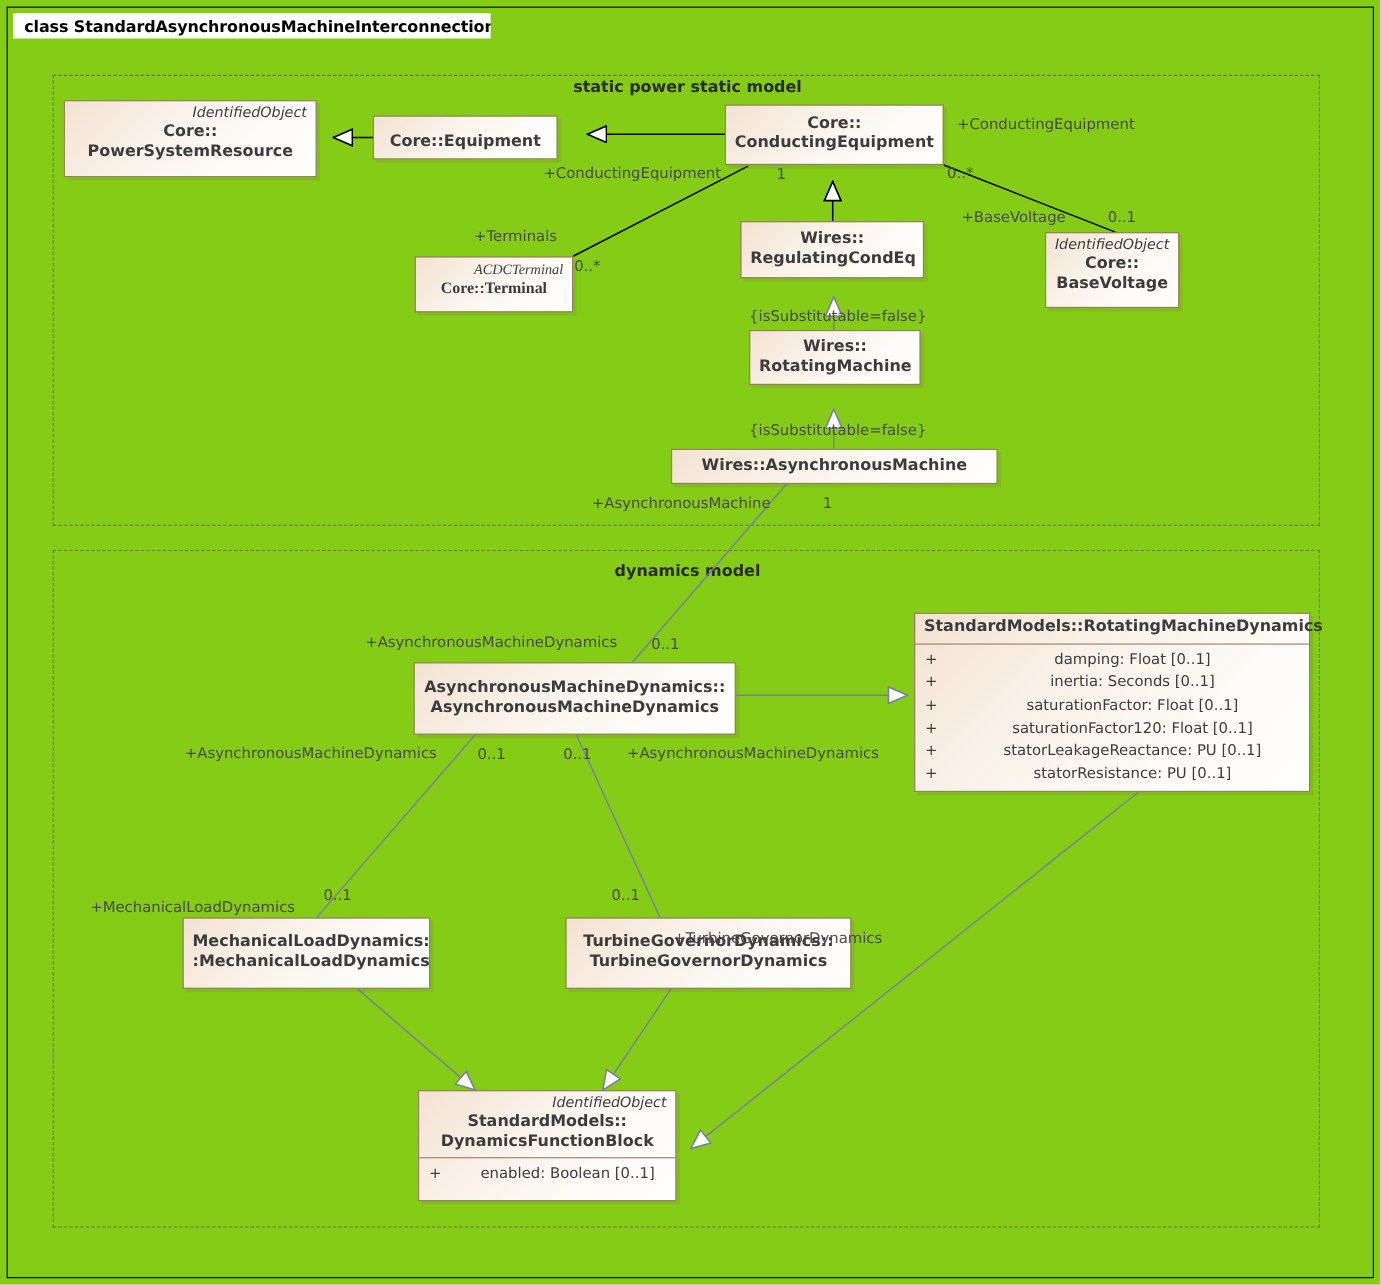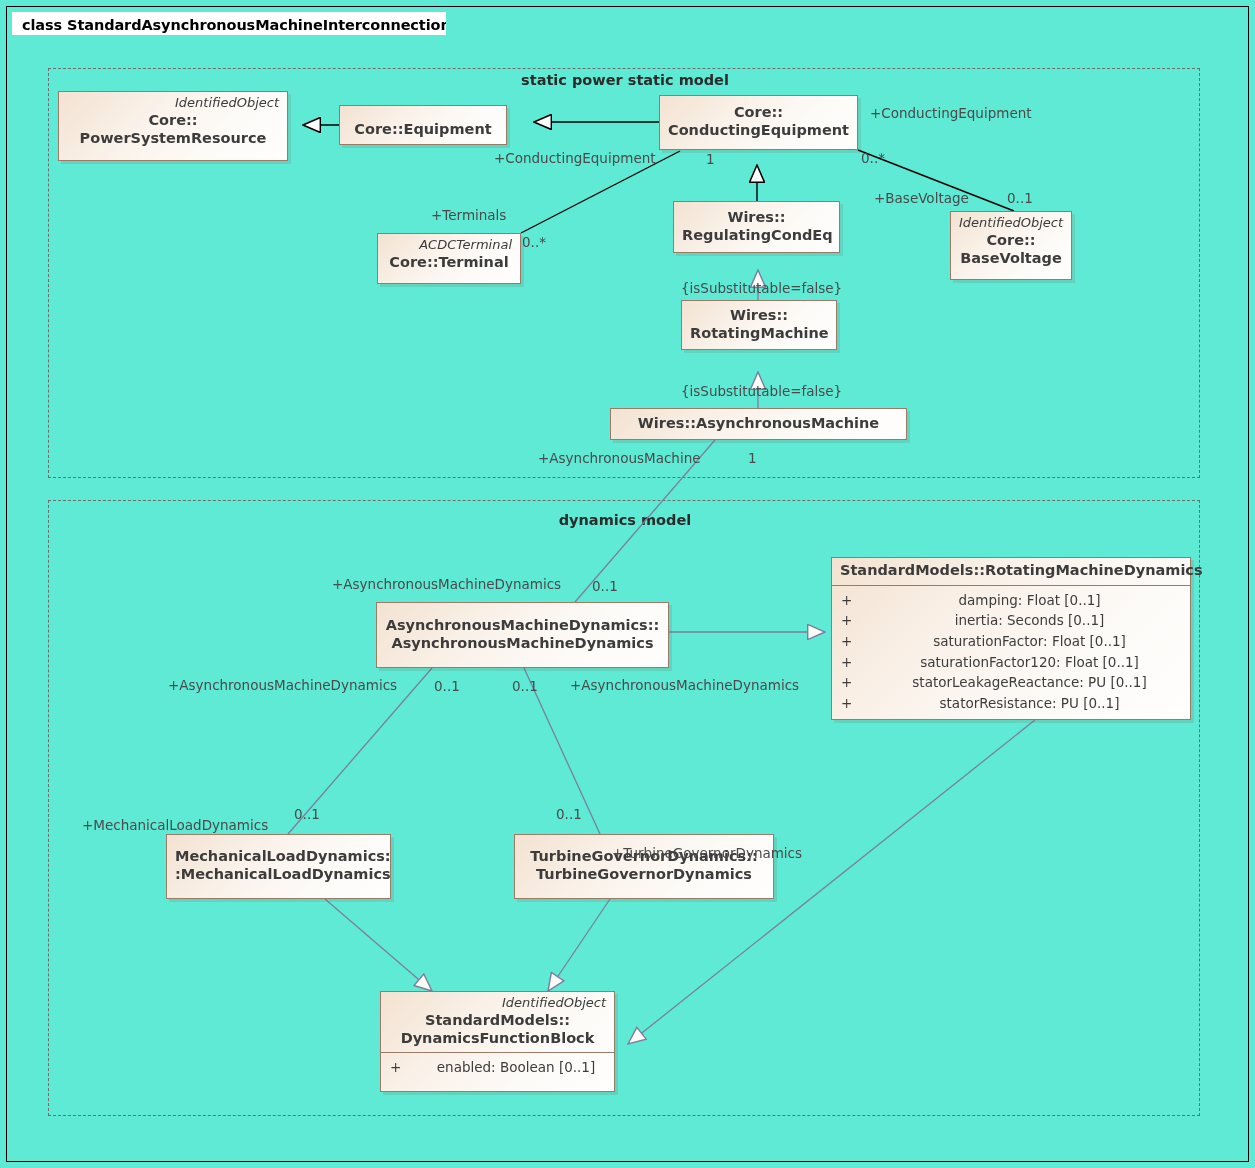--- a/index.html
+++ b/index.html
@@ -5,21 +5,21 @@
   * { box-sizing: border-box; }
   html, body {
     margin: 0; padding: 0;
     background: #ffffff;
     font-family: "DejaVu Sans", "Liberation Sans", sans-serif;
   }
   #canvas {
     position: relative;
     width: 1255px;
     height: 1168px;
-    background: #5eead4;
+    background: #84cc16;
     overflow: hidden;
   }
 
   
   .frame {
     position: absolute;
     left: 6px; top: 6px;
     width: 1243px; height: 1156px;
     border: 1px solid #000;
     background: transparent;
@@ -234,21 +234,21 @@
     </div>
   </div>
 
   <div class="cls" style="left:659px; top:95px; width:199px; height:55px; justify-content:center;">
     <div class="hdr">
       <span class="cname">Core::
 ConductingEquipment</span>
     </div>
   </div>
 
-  <div class="cls" style="left:377px; top:233px; width:144px; height:51px;">
+  <div class="cls" style="left:377px; top:233px; width:144px; height:51px;font-family:Liberation Serif, serif;">
     <div class="hdr">
       <span class="stereo">ACDCTerminal</span>
       <span class="cname">Core::Terminal</span>
     </div>
   </div>
 
   <div class="cls" style="left:950px; top:211px; width:122px; height:69px;">
     <div class="hdr">
       <span class="stereo">IdentifiedObject</span>
       <span class="cname">Core::

